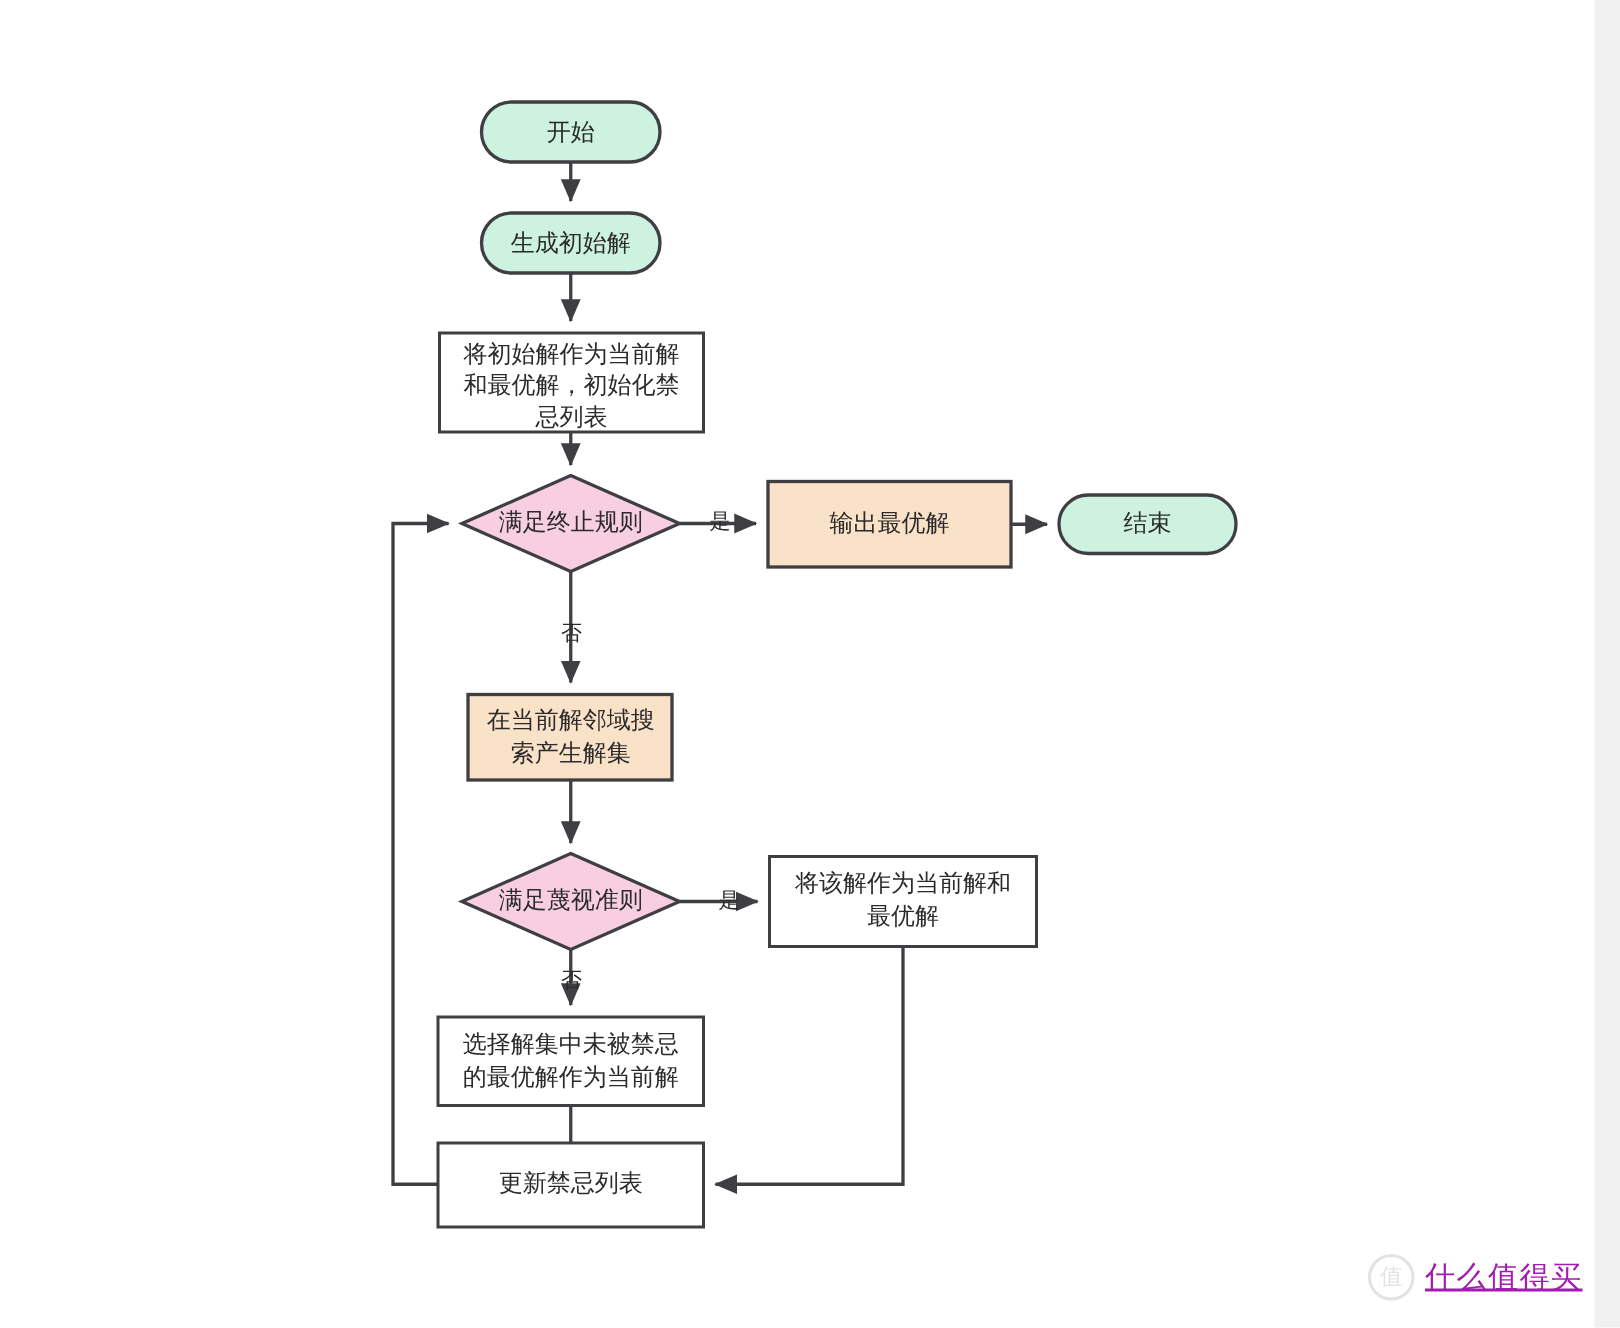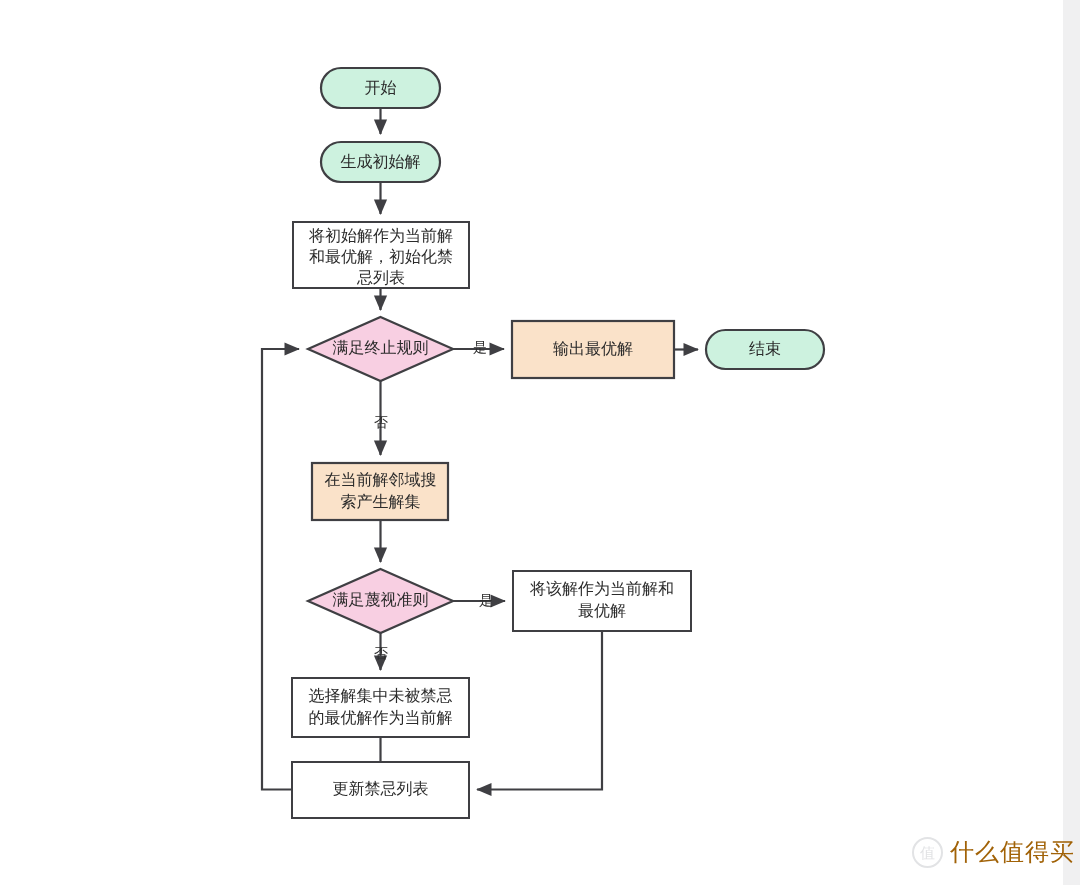--- a/index.html
+++ b/index.html
@@ -78,24 +78,25 @@
     border: 2px solid #e2e3e5;
     border-radius: 50%;
     display: flex;
     align-items: center;
     justify-content: center;
     font-size: 15px;
     color: #e2e3e5;
     line-height: 1;
   }
   #watermark .mark-text {
-    font-size: 24px;
-    color: #a16207;
+    font-size: 20px;
+    color: #a21caf;
     letter-spacing: 1px;
     white-space: nowrap;
+    text-decoration: underline;
   }
 </style>
 </head>
 <body>
 
 <div id="page">
   <div id="right-edge-strip"></div>
 
   <svg id="flow-svg" viewBox="0 0 1080 885">
     <defs>

